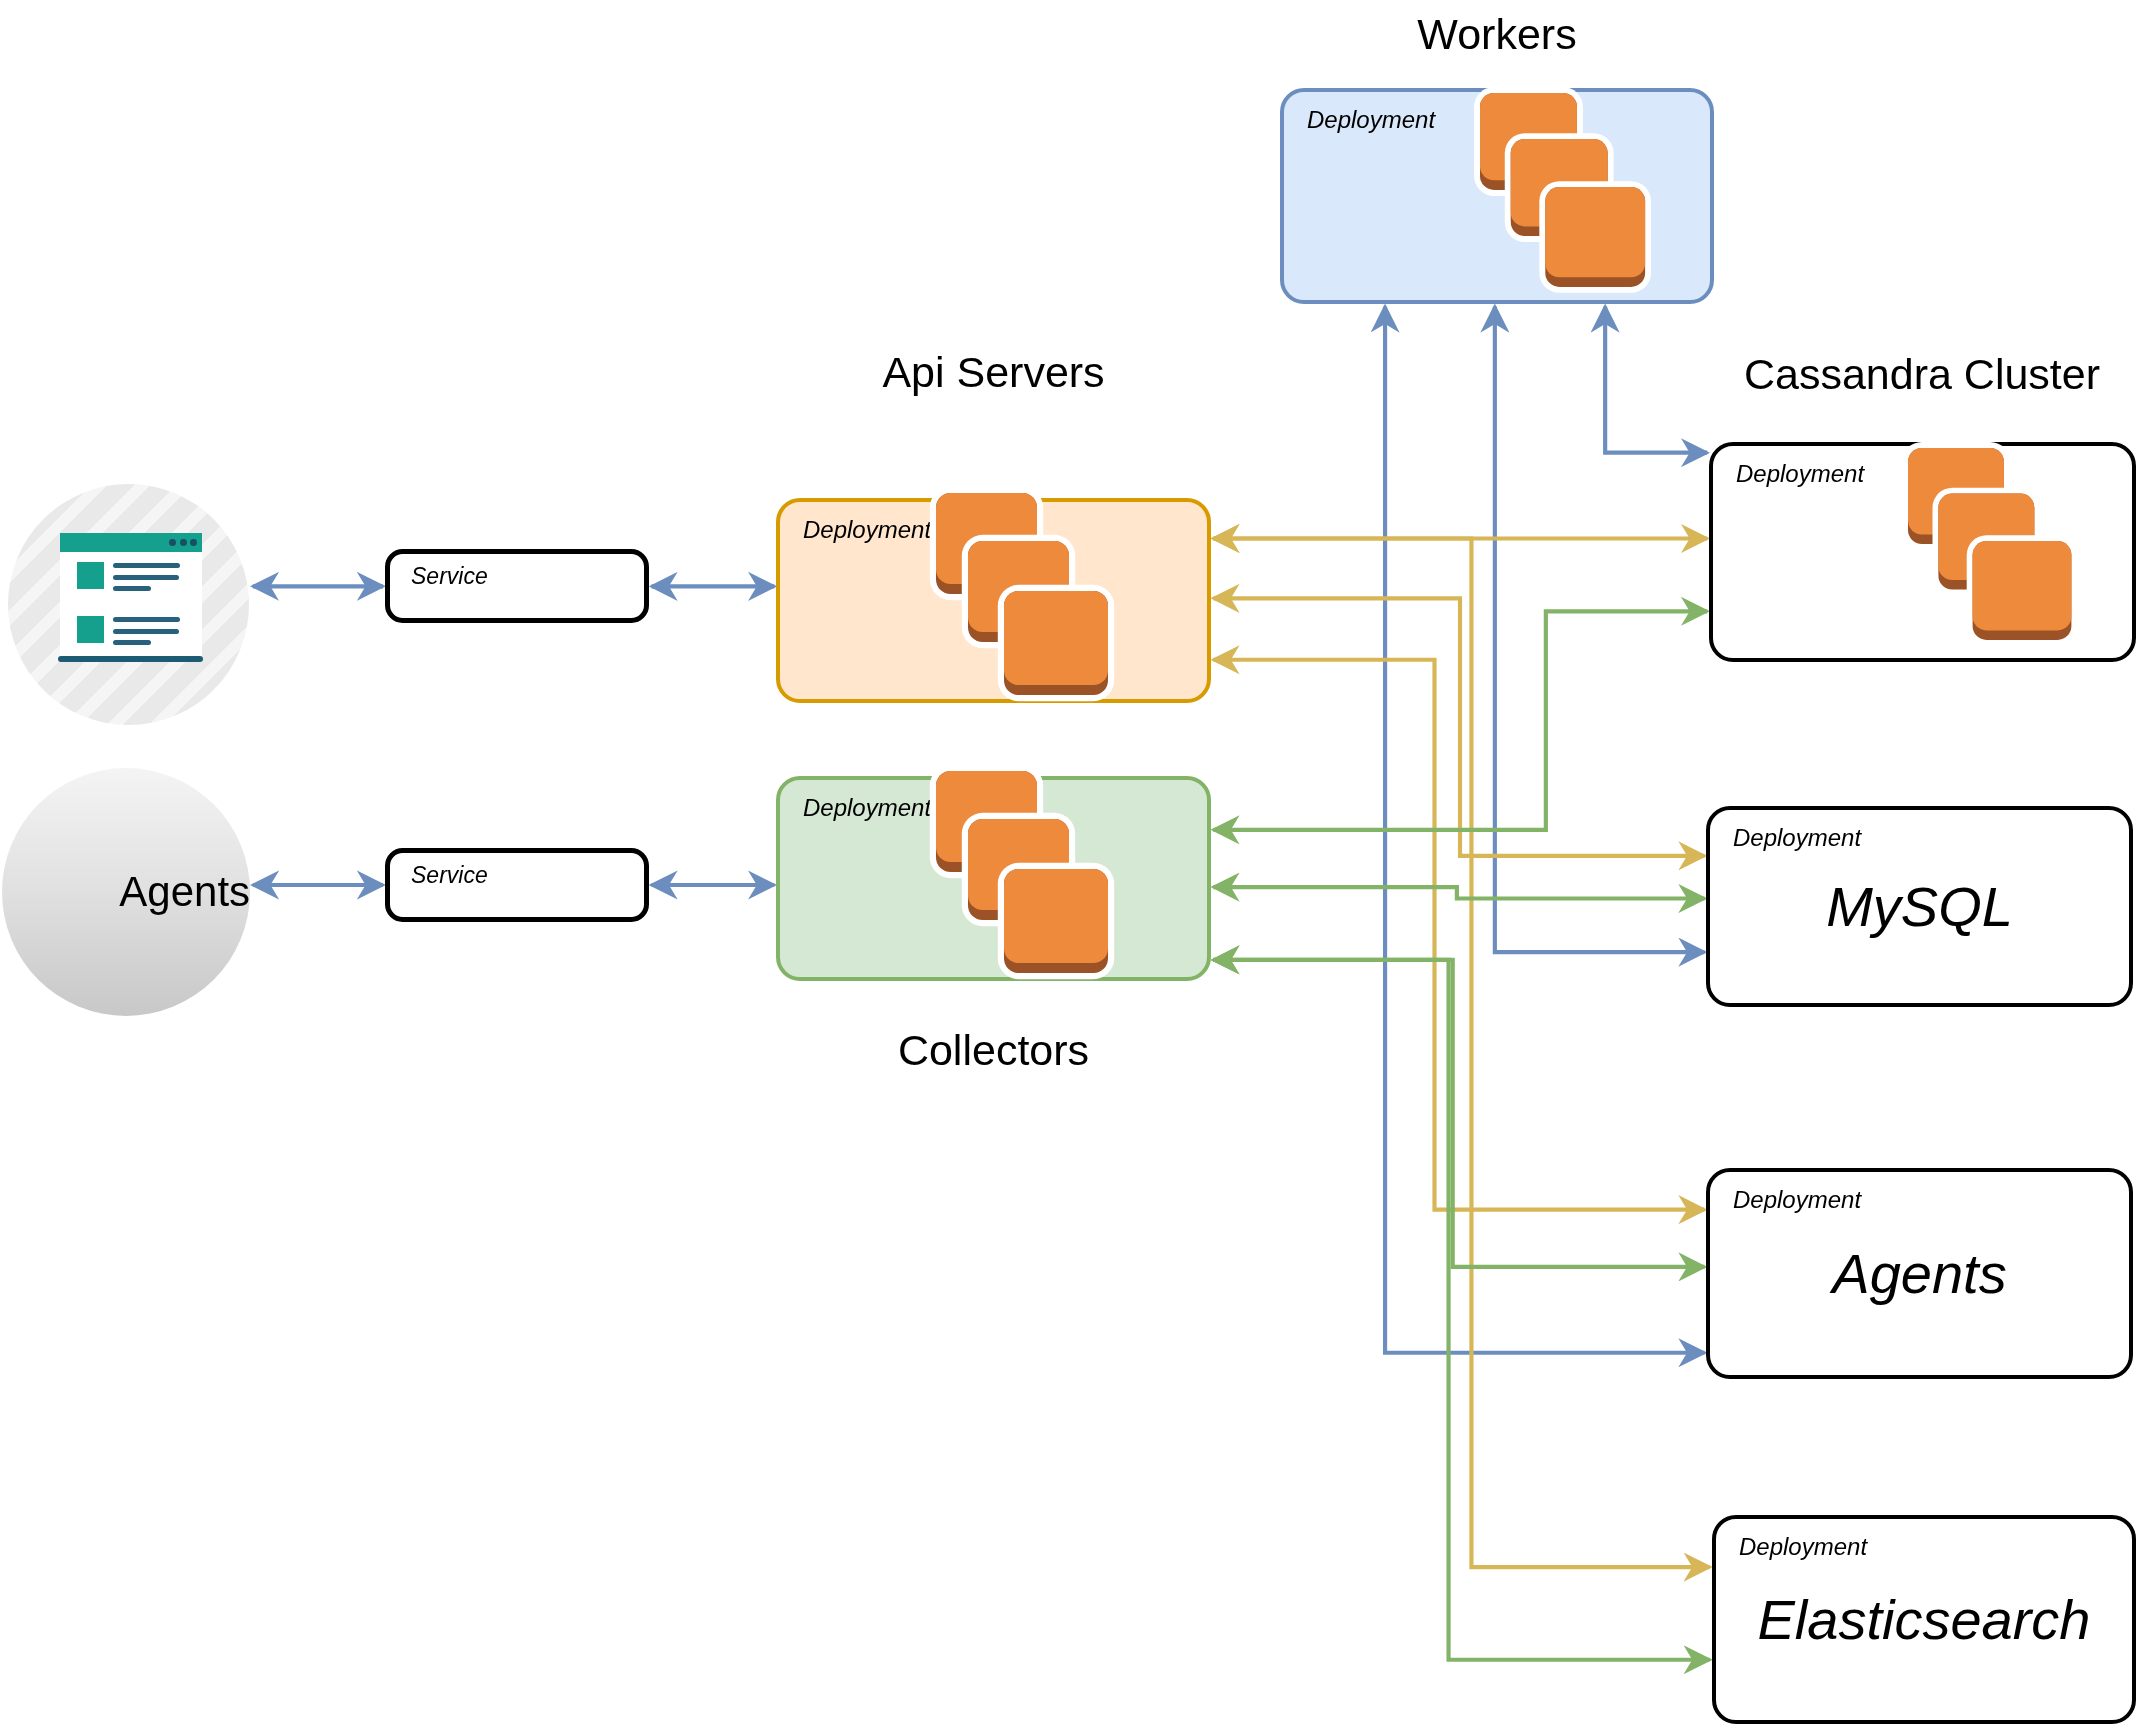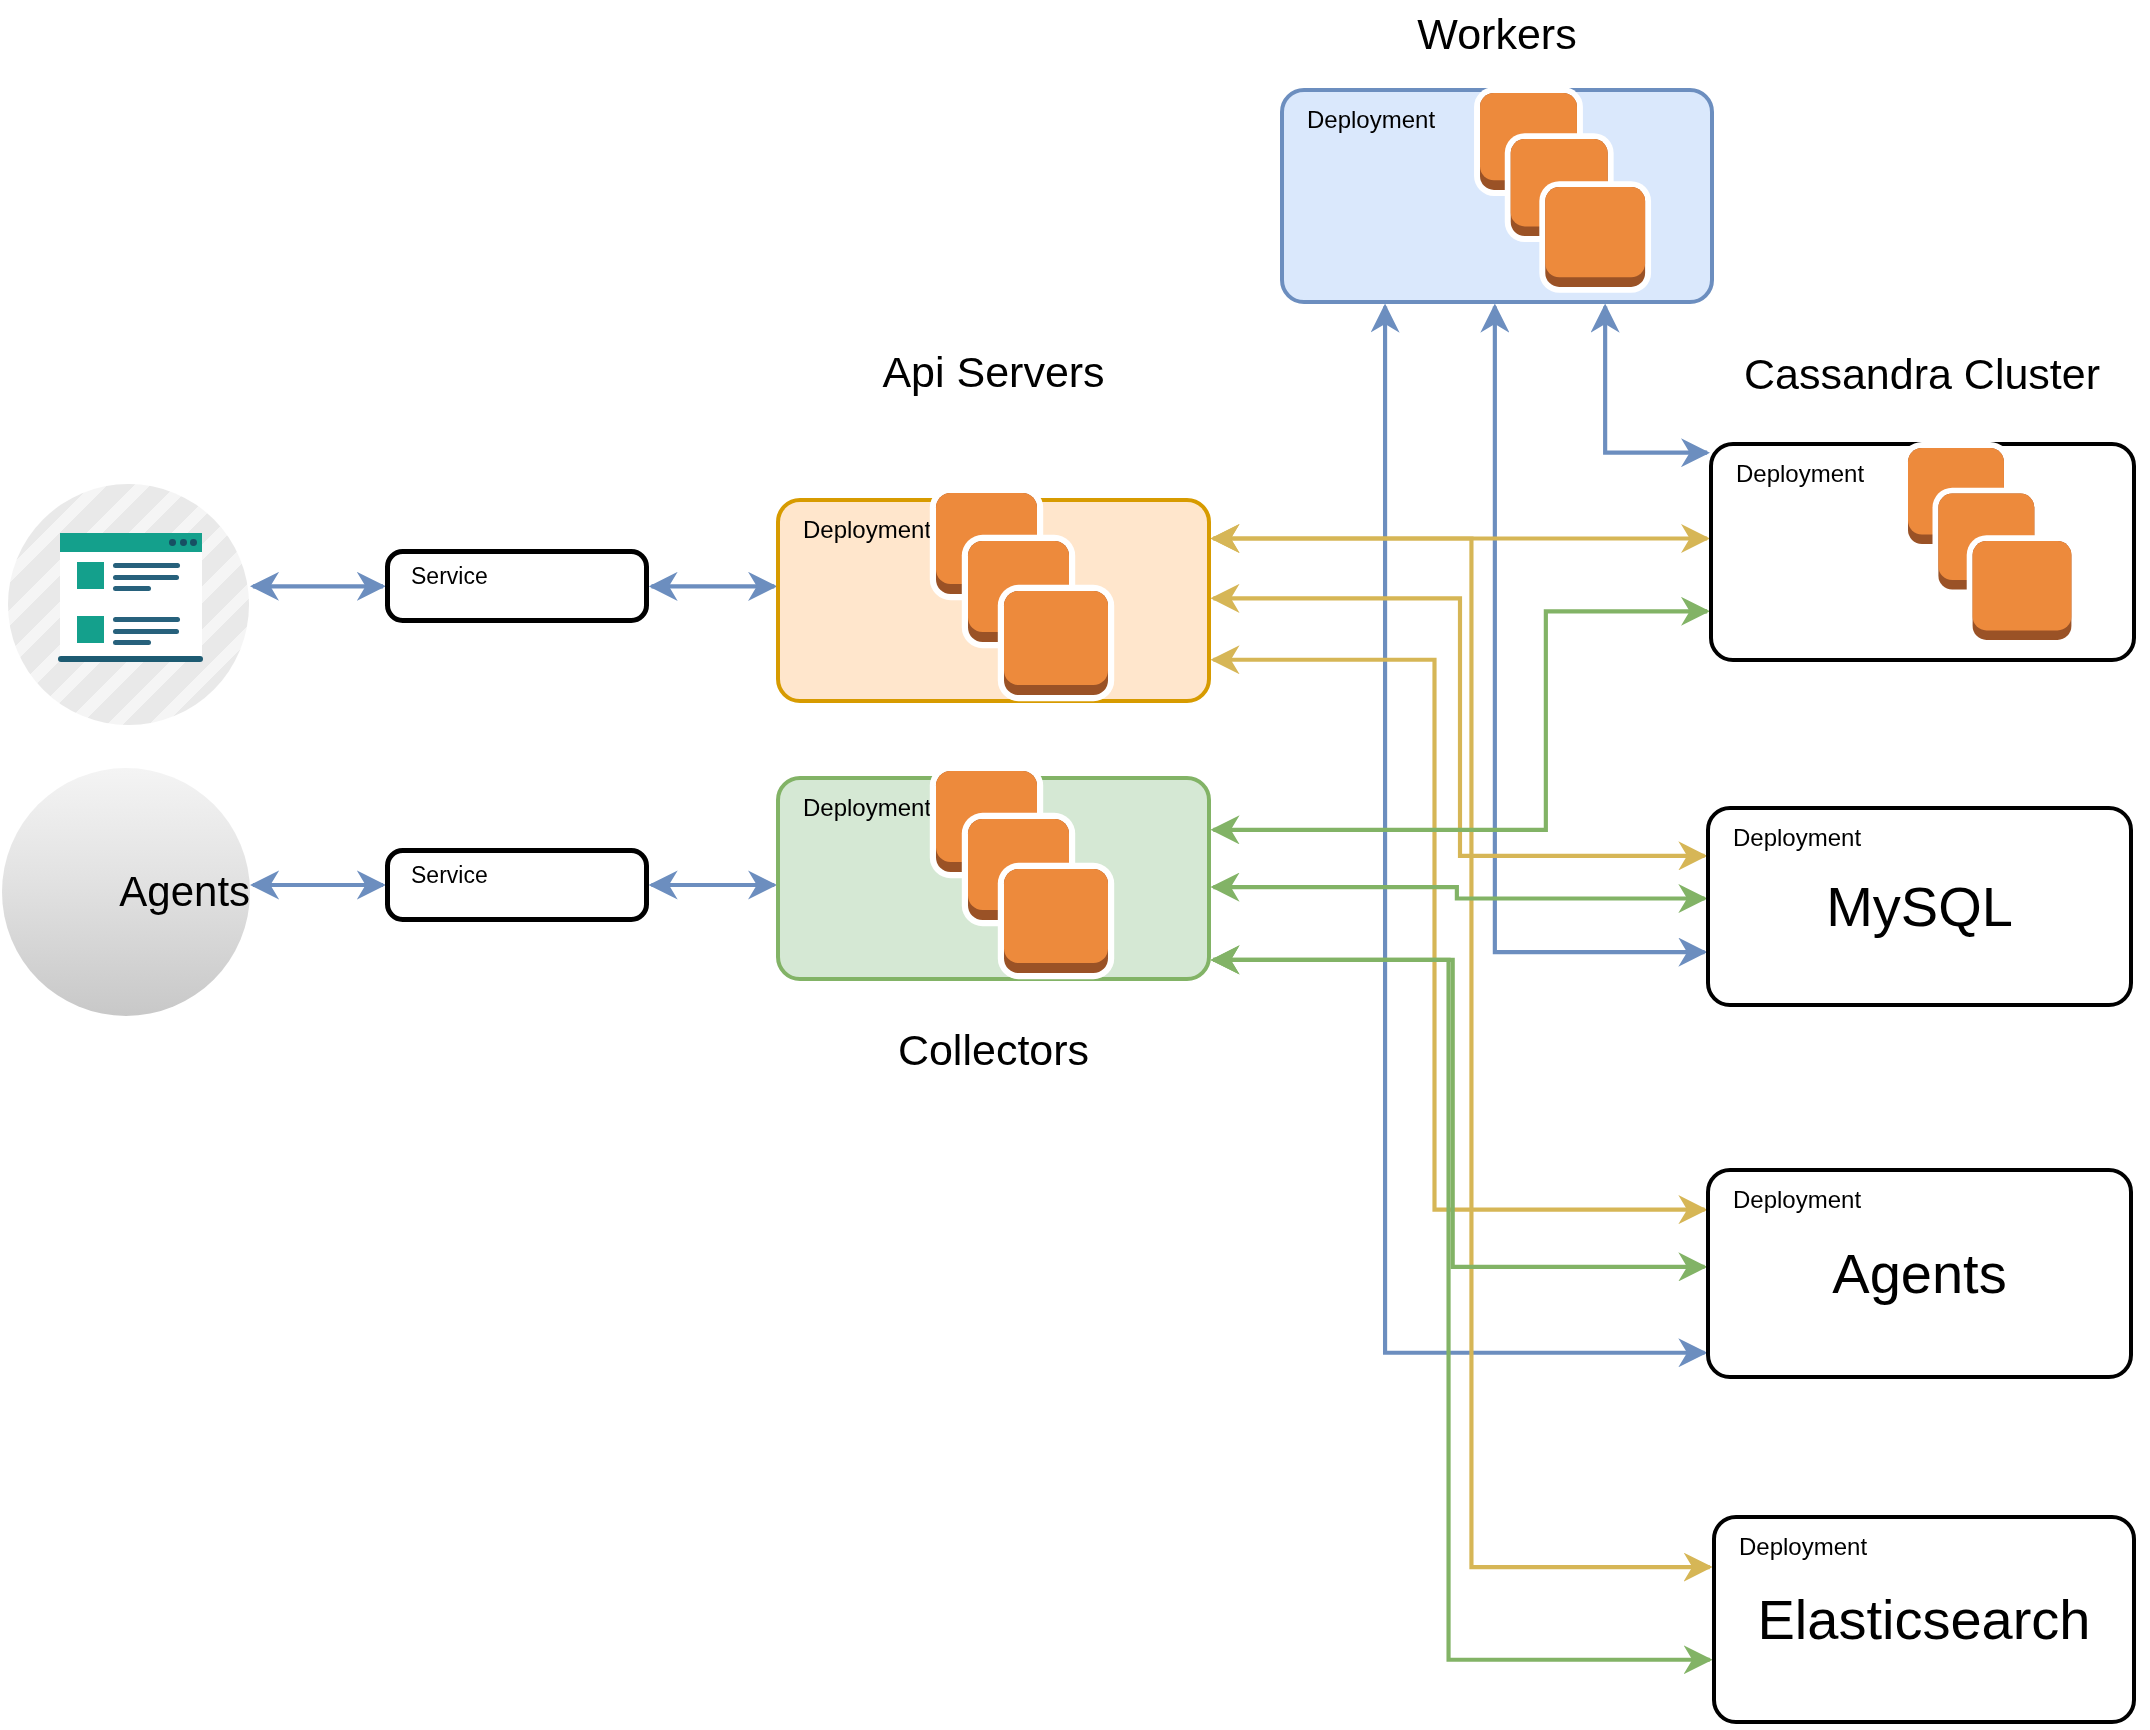--- a/index.html
+++ b/index.html
@@ -1,21 +1,21 @@
 <!DOCTYPE html>
 <html style="font-size:8.3px"><head>
 <meta charset="utf-8">
 <style>
   html,body{margin:0;padding:0;background:#ffffff;}
   .canvas{position:relative;width:2151px;height:1731px;background:#ffffff;
           font-family:"Liberation Sans", sans-serif;overflow:hidden;}
   #edges-svg{position:absolute;left:0;top:0;width:2151px;height:1731px;}
 
   
-  .box{position:absolute;box-sizing:border-box;background:#fff;border:4.7px solid #000;border-radius:24px;}
+  .box{position:absolute;box-sizing:border-box;background:#fff;border:4.7px solid #000;border-radius:24px;font-style:italic;}
   .sublabel{position:absolute;left:23px;top:13.5px;font-size:24px;color:#000;}
   .bigtext{position:absolute;left:0;top:0;right:0;bottom:0;display:flex;align-items:center;justify-content:center;
            font-size:56px;color:#000;}
   .title{position:absolute;font-size:43px;color:#000000;text-align:center;}
 
   
   .node-api{left:776px;top:498px;width:435px;height:205px;background:#FFE6CC;border-color:#D79B00;}
   .node-collectors{left:776px;top:776px;width:435px;height:205px;background:#D5E8D4;border-color:#82B366;}
   .node-workers{left:1280px;top:88px;width:434px;height:216px;background:#DAE8FC;border-color:#6C8EBF;}
   .node-cassandra{left:1709px;top:442px;width:427px;height:220px;}

